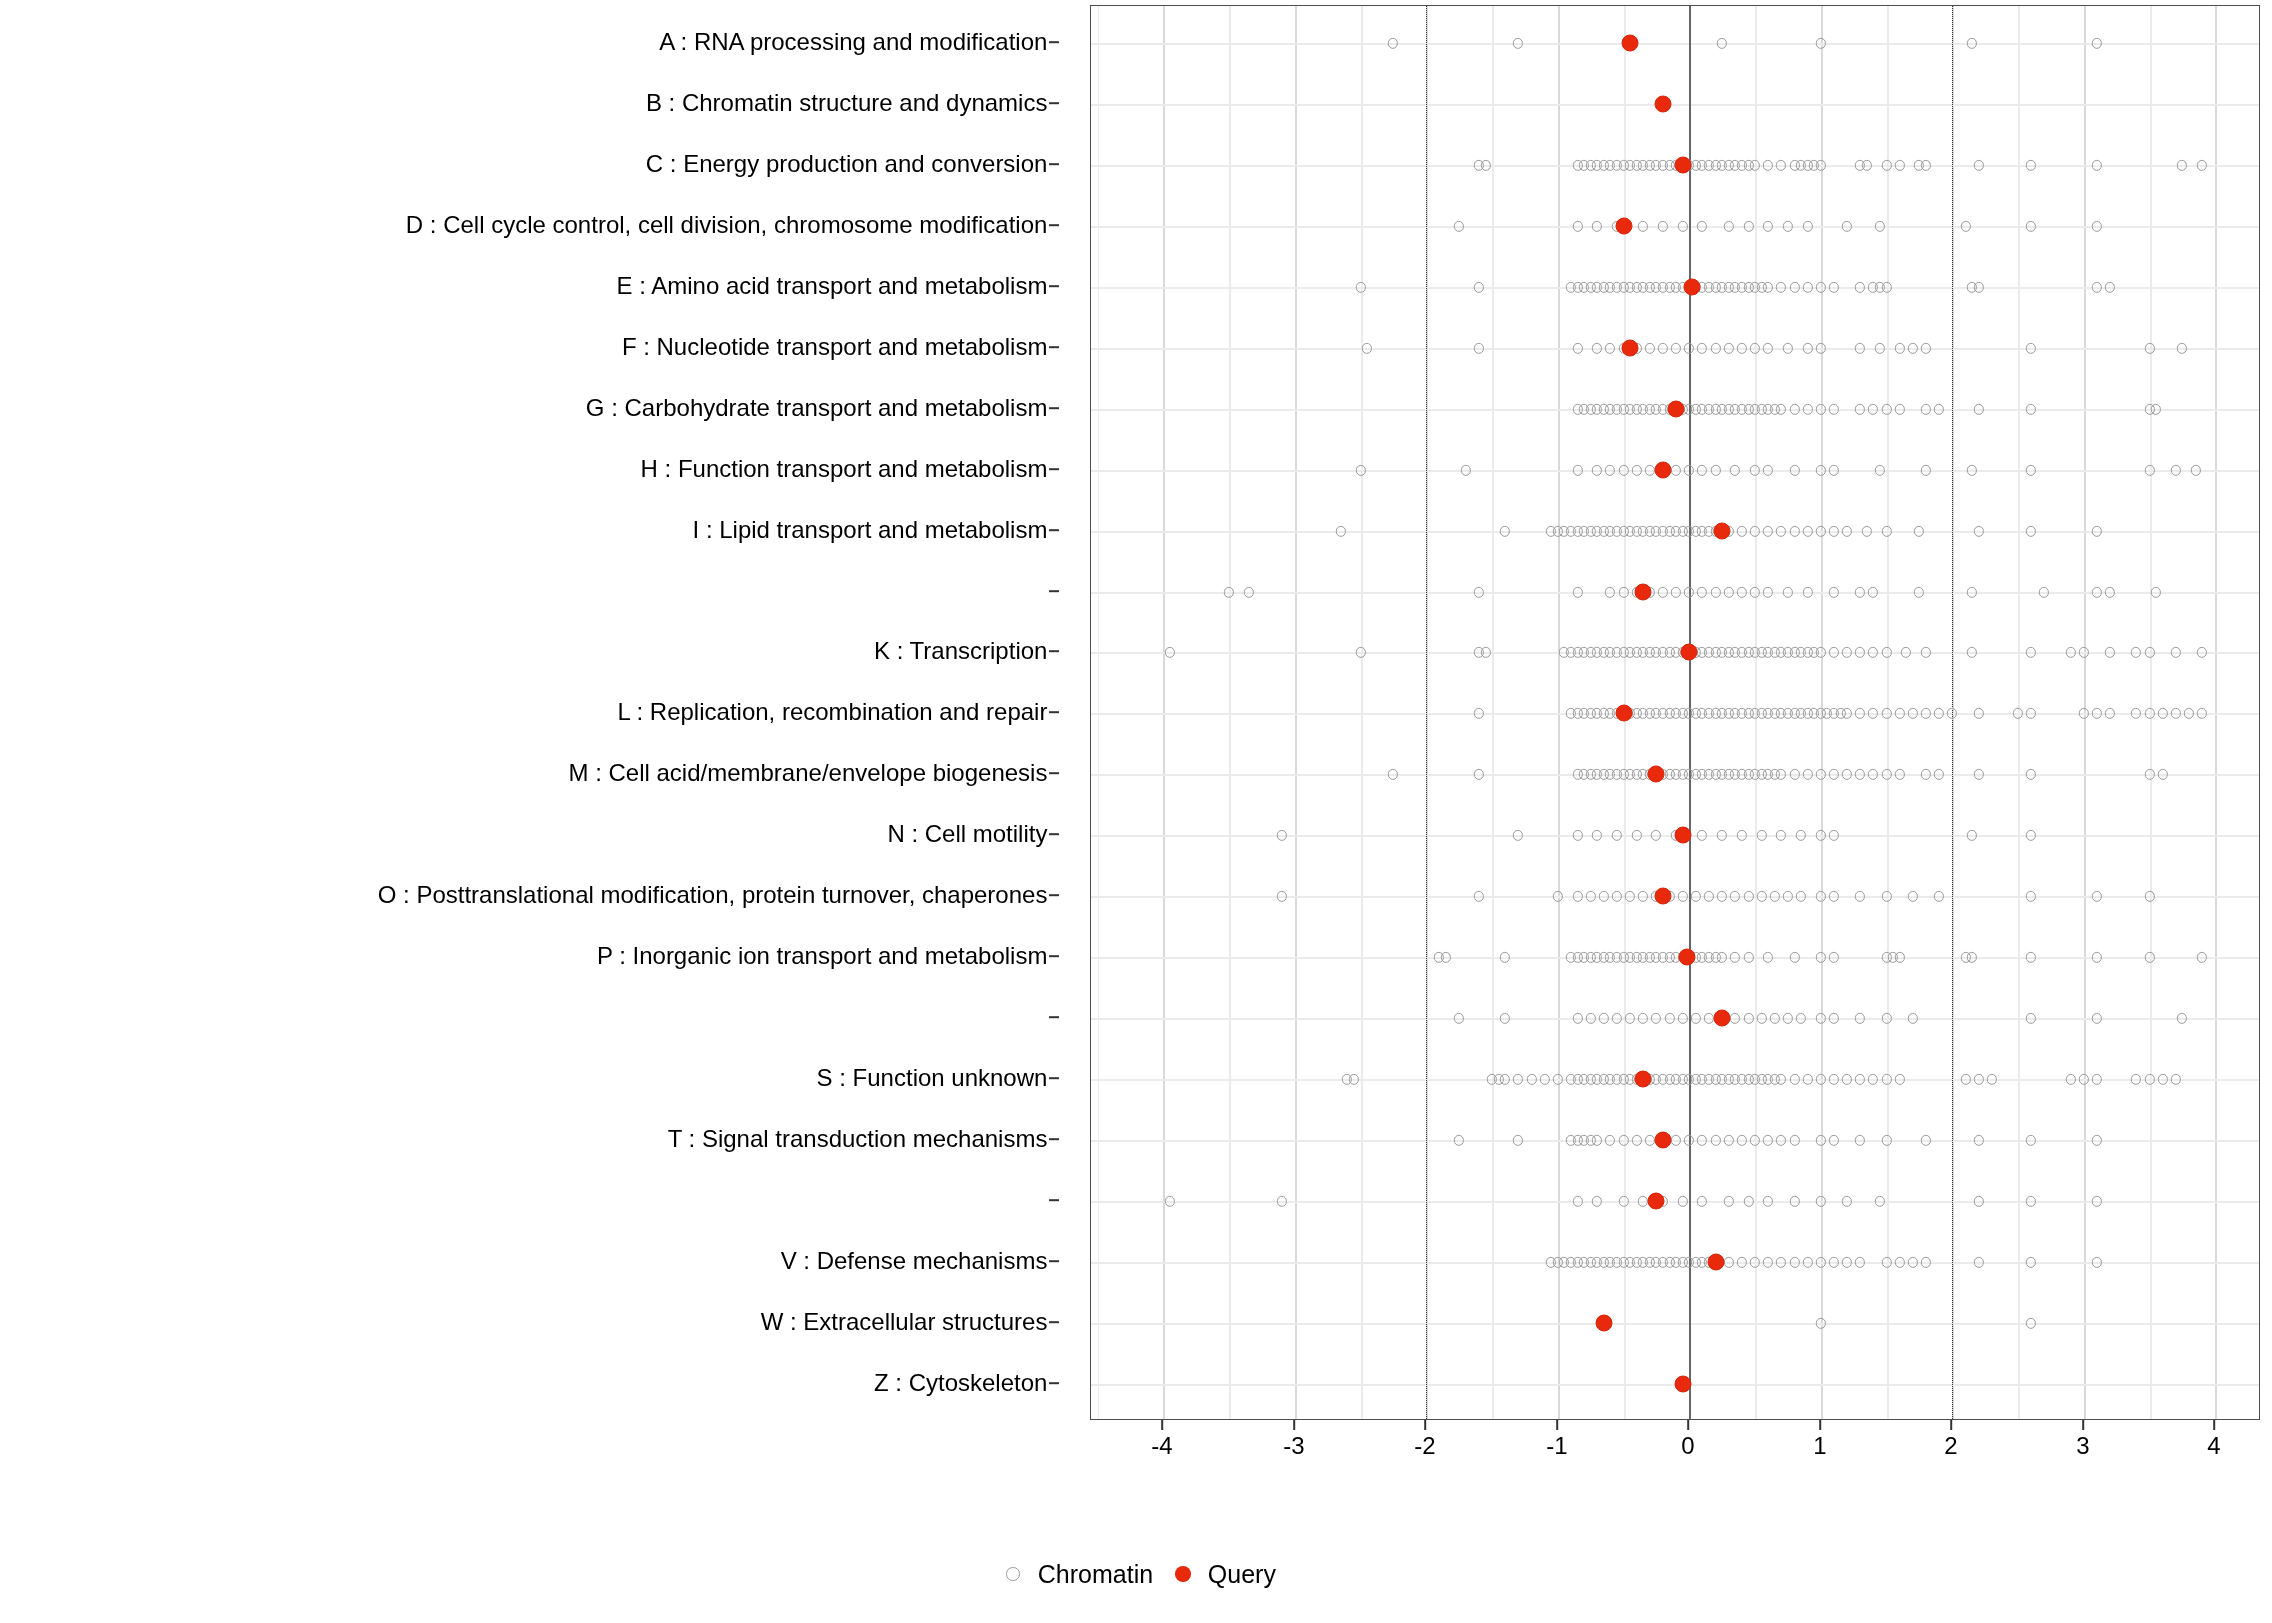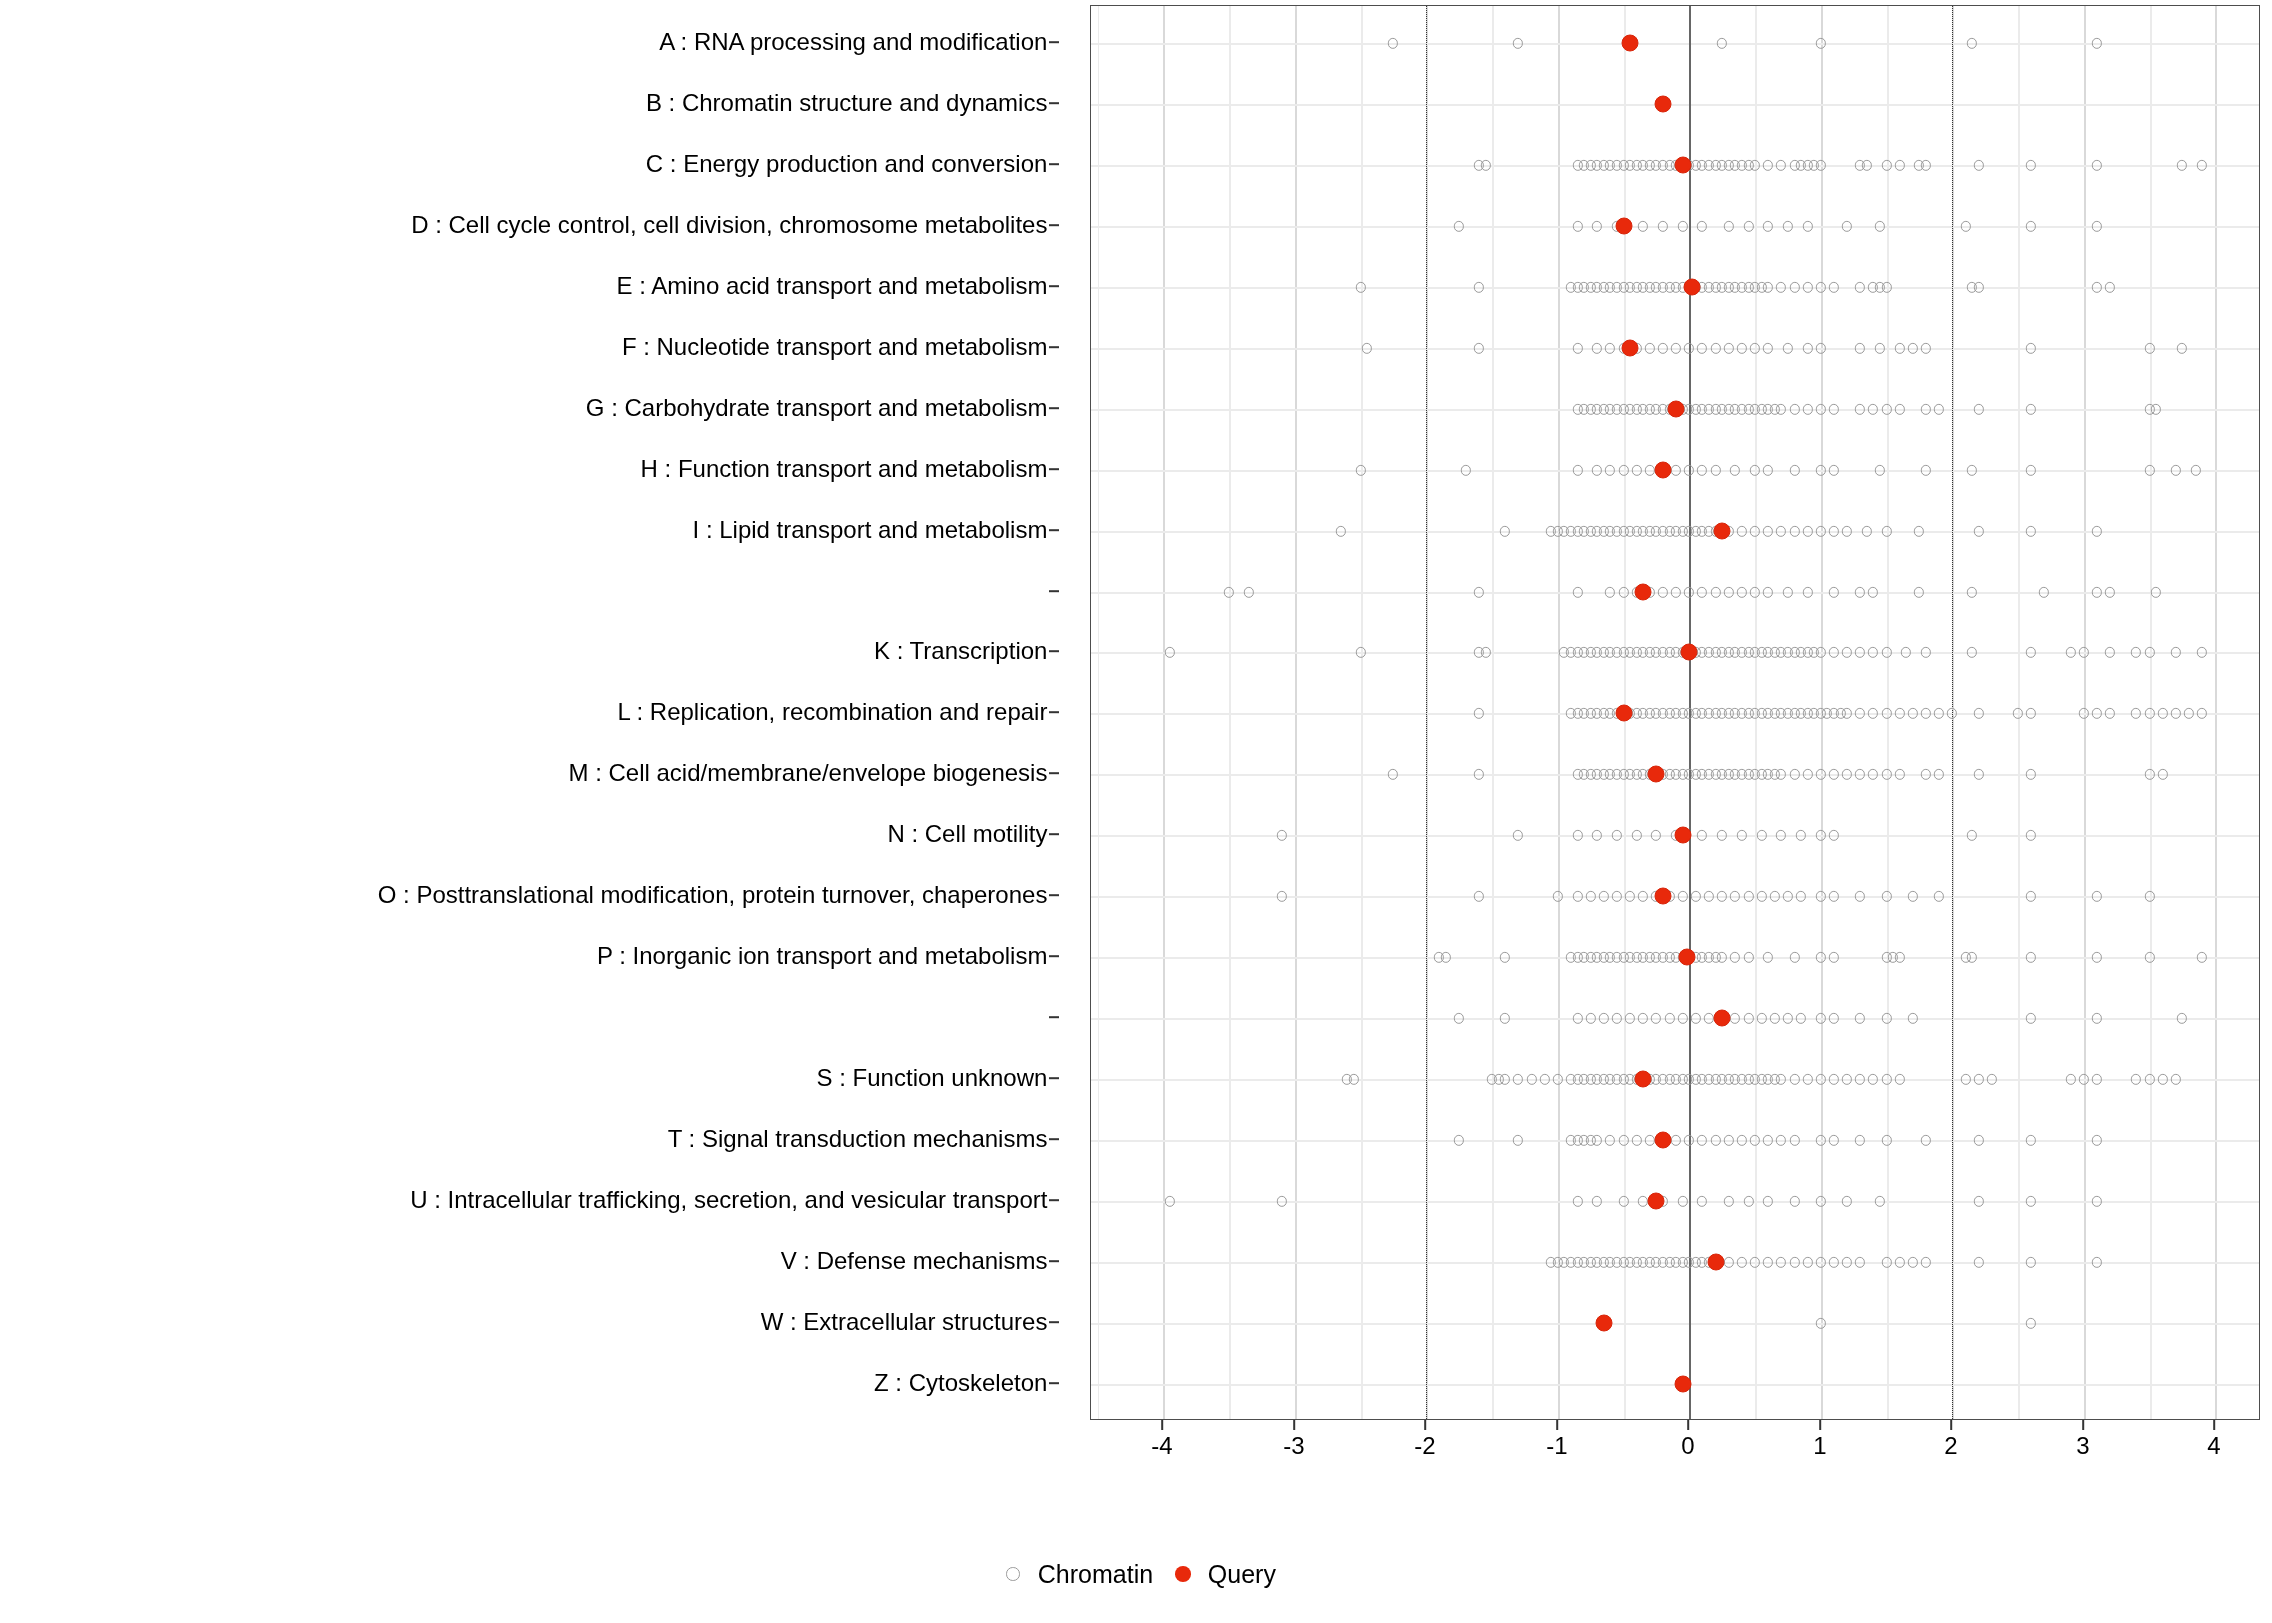--- a/index.html
+++ b/index.html
@@ -189,21 +189,21 @@
 
 <div id="stage">
 
   <div class="ylabels" id="ylabels">
       <div class="ylabel" style="top: 37px;">A : RNA processing and modification</div>
       <div class="ytick" style="top: 37px;"></div>
       <div class="ylabel" style="top: 98px;">B : Chromatin structure and dynamics</div>
       <div class="ytick" style="top: 98px;"></div>
       <div class="ylabel" style="top: 159px;">C : Energy production and conversion</div>
       <div class="ytick" style="top: 159px;"></div>
-      <div class="ylabel" style="top: 220px;">D : Cell cycle control, cell division, chromosome metabolites</div>
+      <div class="ylabel" style="top: 220px;">D : Cell cycle control, cell division, chromosome modification</div>
       <div class="ytick" style="top: 220px;"></div>
       <div class="ylabel" style="top: 281px;">E : Amino acid transport and metabolism</div>
       <div class="ytick" style="top: 281px;"></div>
       <div class="ylabel" style="top: 342px;">F : Nucleotide transport and metabolism</div>
       <div class="ytick" style="top: 342px;"></div>
       <div class="ylabel" style="top: 403px;">G : Carbohydrate transport and metabolism</div>
       <div class="ytick" style="top: 403px;"></div>
       <div class="ylabel" style="top: 464px;">H : Function transport and metabolism</div>
       <div class="ytick" style="top: 464px;"></div>
       <div class="ylabel" style="top: 525px;">I : Lipid transport and metabolism</div>
@@ -219,21 +219,20 @@
       <div class="ytick" style="top: 829px;"></div>
       <div class="ylabel" style="top: 890px;">O : Posttranslational modification, protein turnover, chaperones</div>
       <div class="ytick" style="top: 890px;"></div>
       <div class="ylabel" style="top: 951px;">P : Inorganic ion transport and metabolism</div>
       <div class="ytick" style="top: 951px;"></div>
       <div class="ytick" style="top: 1012px;"></div>
       <div class="ylabel" style="top: 1073px;">S : Function unknown</div>
       <div class="ytick" style="top: 1073px;"></div>
       <div class="ylabel" style="top: 1134px;">T : Signal transduction mechanisms</div>
       <div class="ytick" style="top: 1134px;"></div>
-      <div class="ylabel" style="top: 1195px;">U : Intracellular trafficking, secretion, and vesicular transport</div>
       <div class="ytick" style="top: 1195px;"></div>
       <div class="ylabel" style="top: 1256px;">V : Defense mechanisms</div>
       <div class="ytick" style="top: 1256px;"></div>
       <div class="ylabel" style="top: 1317px;">W : Extracellular structures</div>
       <div class="ytick" style="top: 1317px;"></div>
       <div class="ylabel" style="top: 1378px;">Z : Cytoskeleton</div>
       <div class="ytick" style="top: 1378px;"></div>
     </div>
 
   <div class="panel" id="panel">

